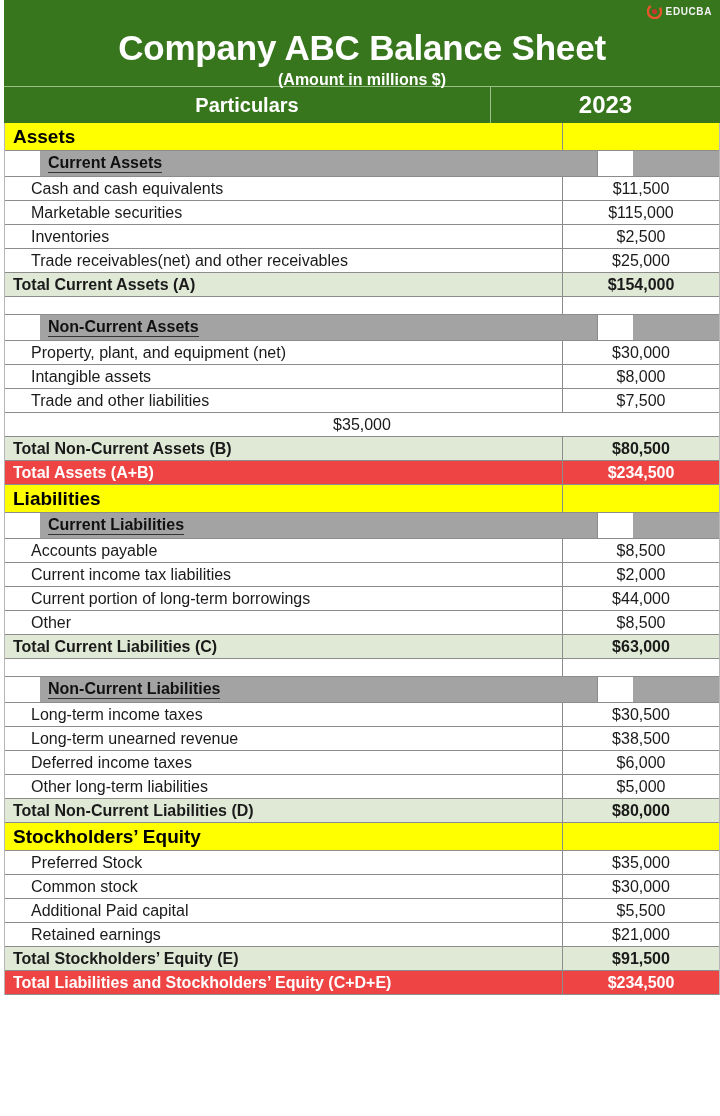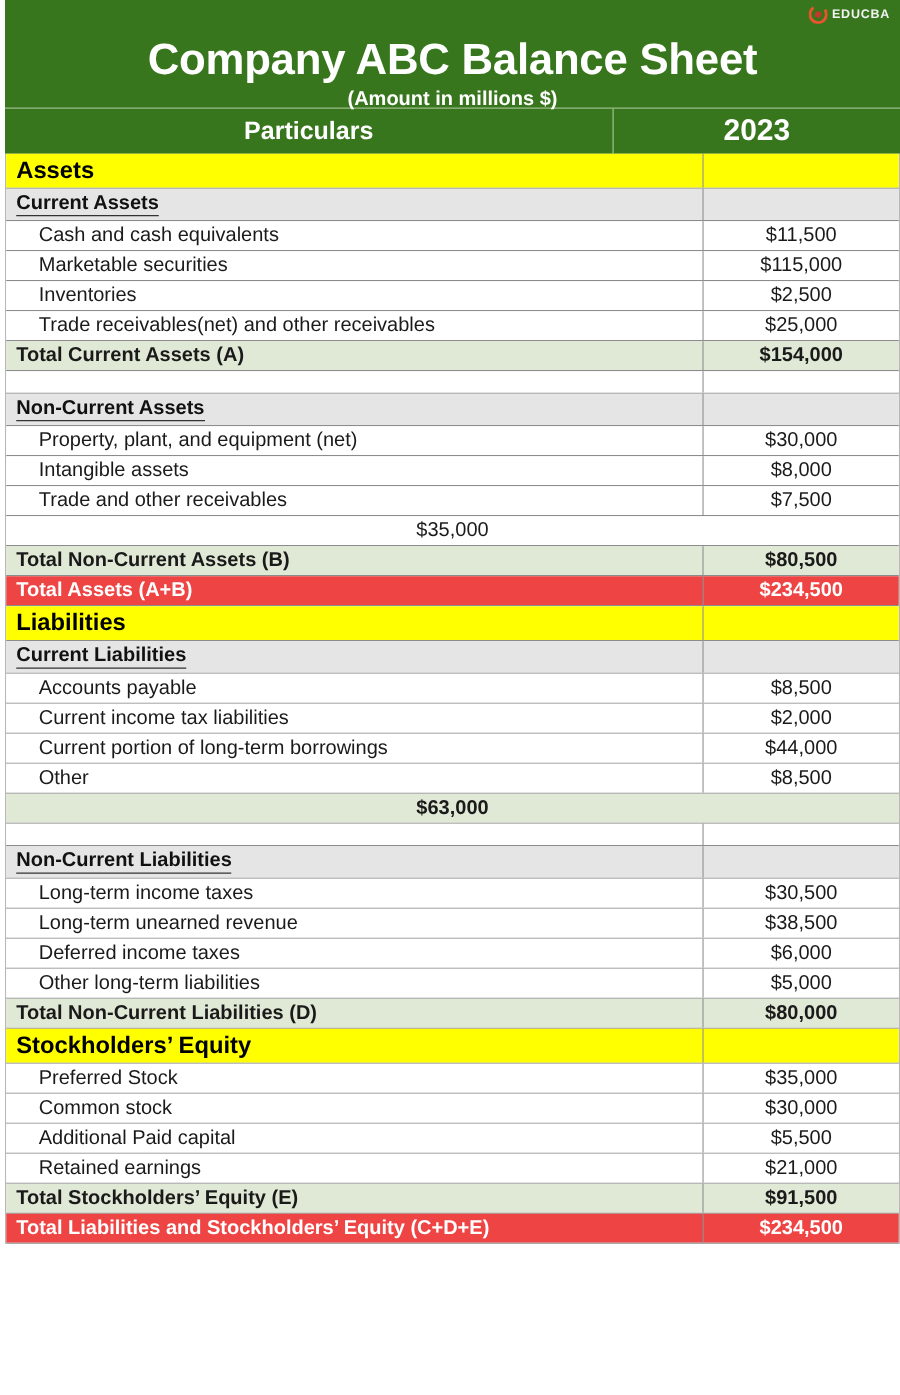--- a/index.html
+++ b/index.html
@@ -136,21 +136,21 @@
   .r-section .label,
   .r-section .value { background: #ffff00; }
   .r-section .label {
     font-size: 19px;
     font-weight: bold;
     color: #000000;
     padding-left: 8px;
   }
 
   .r-sub .label,
-  .r-sub .value { background: #e5e5e5; }
+  .r-sub .value { background: #a3a3a3; margin-left: 35px; }
   .r-sub .label {
     font-weight: bold;
     font-size: 16px;
     color: #111111;
   }
   .r-sub .label span.u {
     border-bottom: 1.5px solid #333333;
     padding-bottom: 0px;
   }
 
@@ -243,21 +243,21 @@
       </div>
       <div class="row r-item h24">
         <div class="label">Property, plant, and equipment (net)</div>
         <div class="value">$30,000</div>
       </div>
       <div class="row r-item h24">
         <div class="label">Intangible assets</div>
         <div class="value">$8,000</div>
       </div>
       <div class="row r-item h24">
-        <div class="label">Trade and other receivables</div>
+        <div class="label">Trade and other liabilities</div>
         <div class="value">$7,500</div>
       </div>
       <div class="row r-item h24">
         <div class="value">$35,000</div>
       </div>
       <div class="row r-total h24">
         <div class="label">Total Non-Current Assets (B)</div>
         <div class="value">$80,500</div>
       </div>
       <div class="row r-grand h24">
@@ -284,20 +284,21 @@
       </div>
       <div class="row r-item h24">
         <div class="label">Current portion of long-term borrowings</div>
         <div class="value">$44,000</div>
       </div>
       <div class="row r-item h24">
         <div class="label">Other</div>
         <div class="value">$8,500</div>
       </div>
       <div class="row r-total h24">
+        <div class="label">Total Current Liabilities (C)</div>
         <div class="value">$63,000</div>
       </div>
       <div class="row r-spacer h18">
         <div class="label"></div>
         <div class="value"></div>
       </div>
       <div class="row r-sub h26">
         <div class="label">
           <span class="u">Non-Current Liabilities</span>
         </div>

